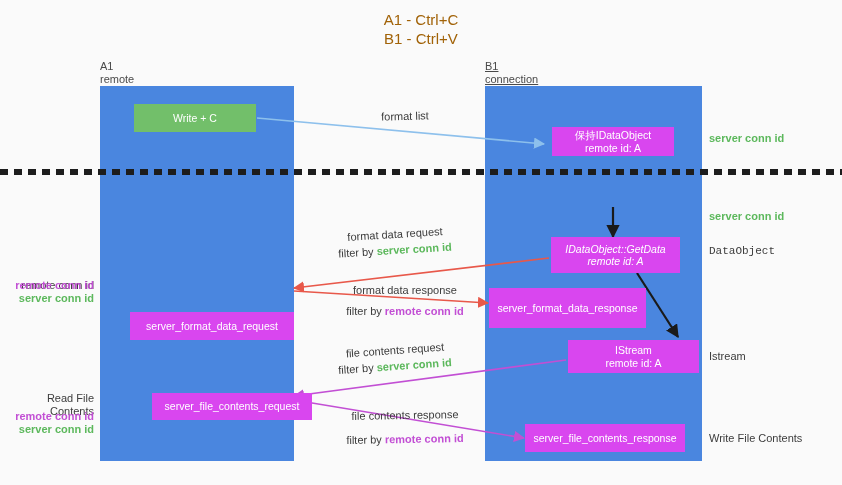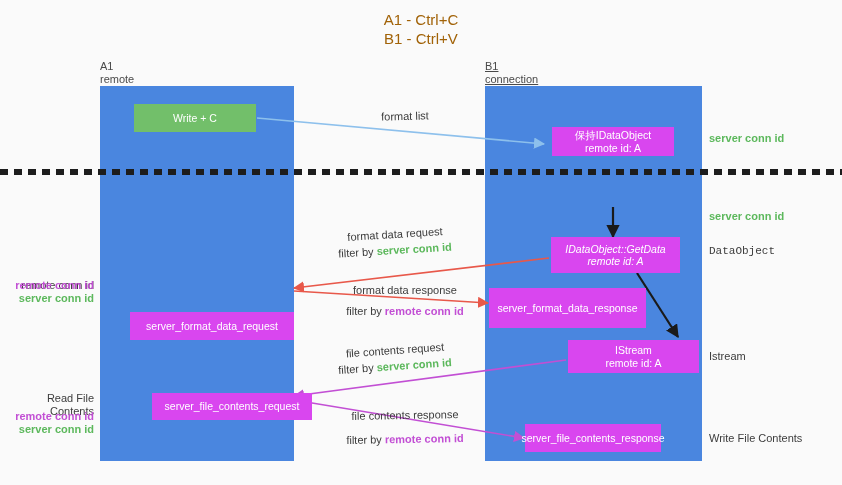--- a/index.html
+++ b/index.html
@@ -152,21 +152,21 @@
 
 
   <div class="abs box box-orange" style="left:551px; top:237px; width:129px; height:36px;font-style:italic;">IDataObject::GetData
 remote id: A</div>
 
   <div class="abs box box-orange" style="left:489px; top:288px; width:157px; height:40px;">server_format_data_response</div>
 
   <div class="abs box box-orange" style="left:568px; top:340px; width:131px; height:33px;">IStream
 remote id: A</div>
 
-  <div class="abs box box-orange" style="left:525px; top:424px; width:136px; height:28px;">server_file_contents_response</div>
+  <div class="abs box box-orange" style="left:525px; top:424px; width:160px; height:28px;">server_file_contents_response</div>
 
   <div class="abs note note-green" style="left:709px; top:132px;">server conn id</div>
 
   <div class="abs note note-green" style="left:709px; top:210px;">server conn id</div>
 
   <div class="abs note" style="left:709px; top:245px;font-family:Liberation Mono, monospace;">DataObject</div>
 
   <div class="abs note" style="left:709px; top:350px;">Istream</div>
 
   <div class="abs note" style="left:709px; top:432px;">Write File Contents</div>

